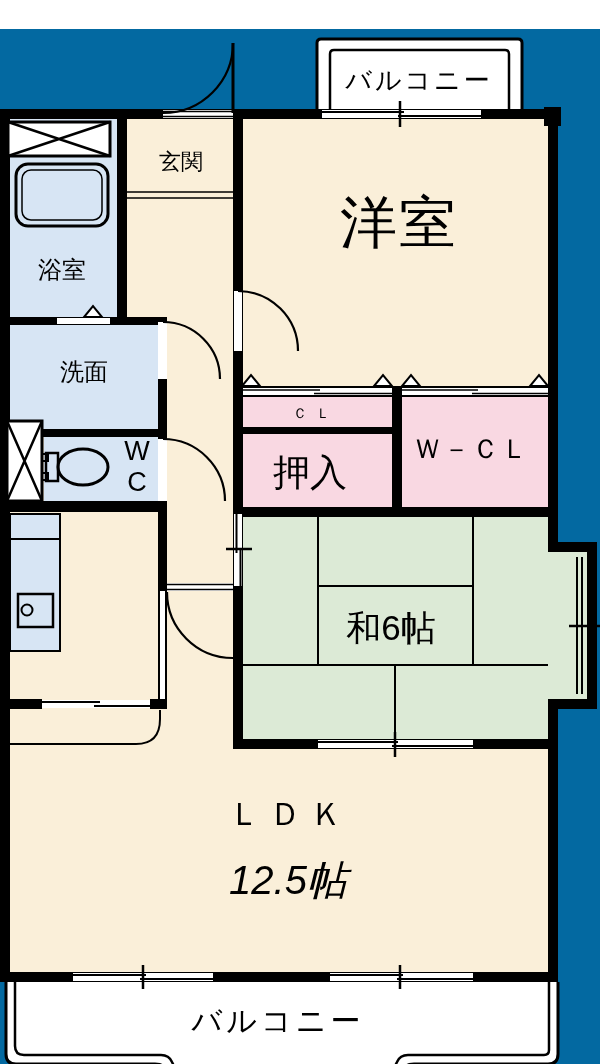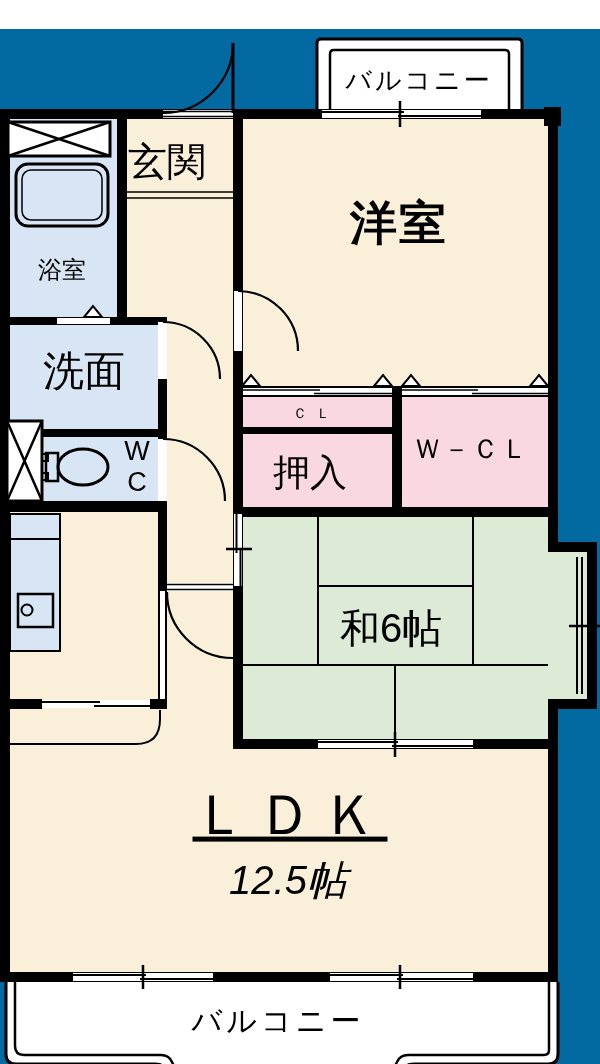--- a/index.html
+++ b/index.html
@@ -16,31 +16,31 @@
   
   .c-cream{fill:#FAEFD9}
   .c-blue{fill:#D7E5F4}
   .c-pink{fill:#F9D8E2}
   .c-green{fill:#DCEAD6}
   .c-wall{fill:#000000}
   .c-white{fill:#ffffff}
   .ln{stroke:#000;fill:none}
   
   .l-balcony-top {left:419px;top:52px; font-size:26px;letter-spacing:3px;}
-  .l-genkan      {left:167px;top:133px;font-size:39px;}
-  .l-western     {left:399px;top:194px;font-size:47px;letter-spacing:2px;font-weight:bold;}
+  .l-genkan      {left:181px;top:133px;font-size:22px;}
+  .l-western     {left:399px;top:194px;font-size:57px;letter-spacing:2px;}
   .l-western-size{left:403px;top:271px;font-size:42px;}
   .l-bath        {left:62px; top:241px;font-size:24px;}
-  .l-wash        {left:84px; top:343px;font-size:41px;}
+  .l-wash        {left:84px; top:343px;font-size:24px;}
   .l-wc          {left:137px;top:438px;font-size:27px;line-height:1.15;}
   .l-cl          {left:316px;top:384px;font-size:14px;letter-spacing:9px;}
   .l-oshiire     {left:310px;top:444px;font-size:37px;}
   .l-wcl         {left:472px;top:420px;font-size:27px;letter-spacing:2px;}
-  .l-japanese    {left:391px;top:599px;font-size:40px;}
-  .l-ldk         {left:290px;top:786px;font-size:56px;letter-spacing:9px;text-decoration:underline;}
+  .l-japanese    {left:391px;top:599px;font-size:35px;}
+  .l-ldk         {left:290px;top:786px;font-size:32px;letter-spacing:9px;}
   .l-ldk-size    {left:288px;top:851px;font-size:40px;font-style:italic;}
   .l-balcony-bot {left:278px;top:992px;font-size:30px;letter-spacing:4px;}
 </style>
 </head>
 <body>
 
 <div class="plan">
   <svg viewBox="0 0 600 1064">
 
     <g>

